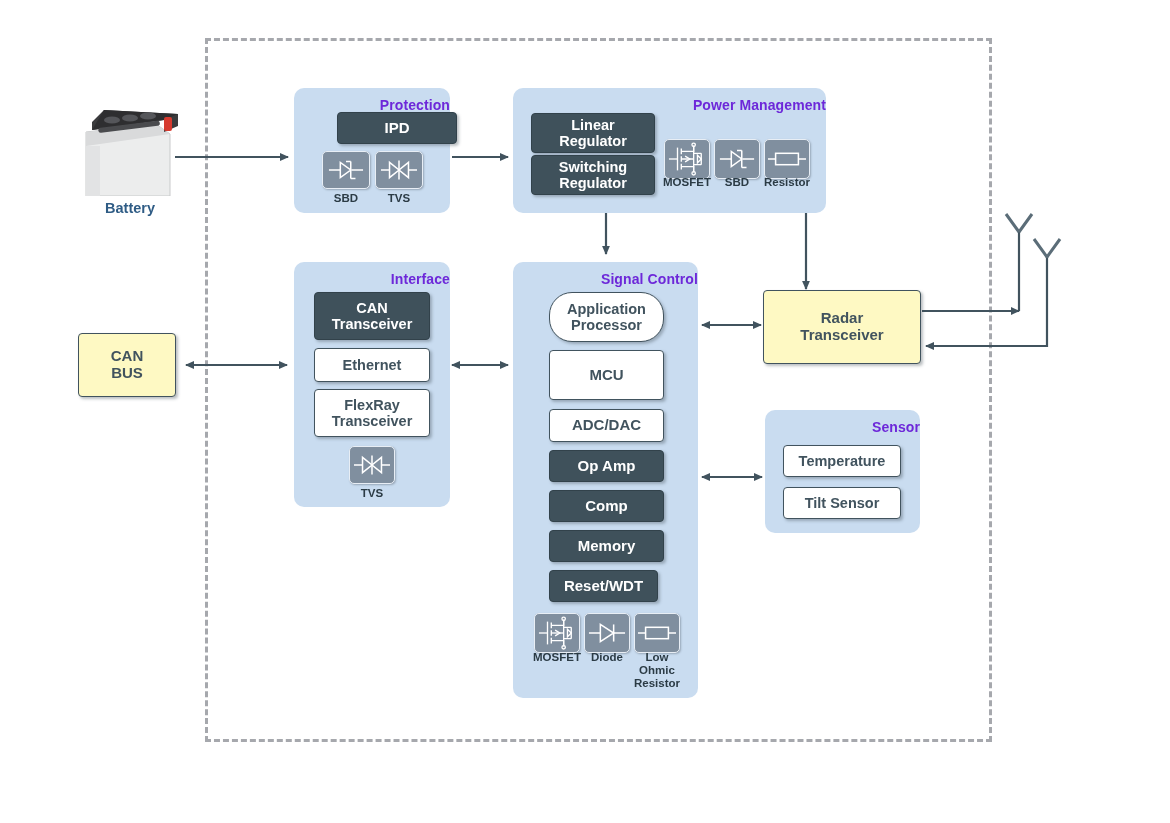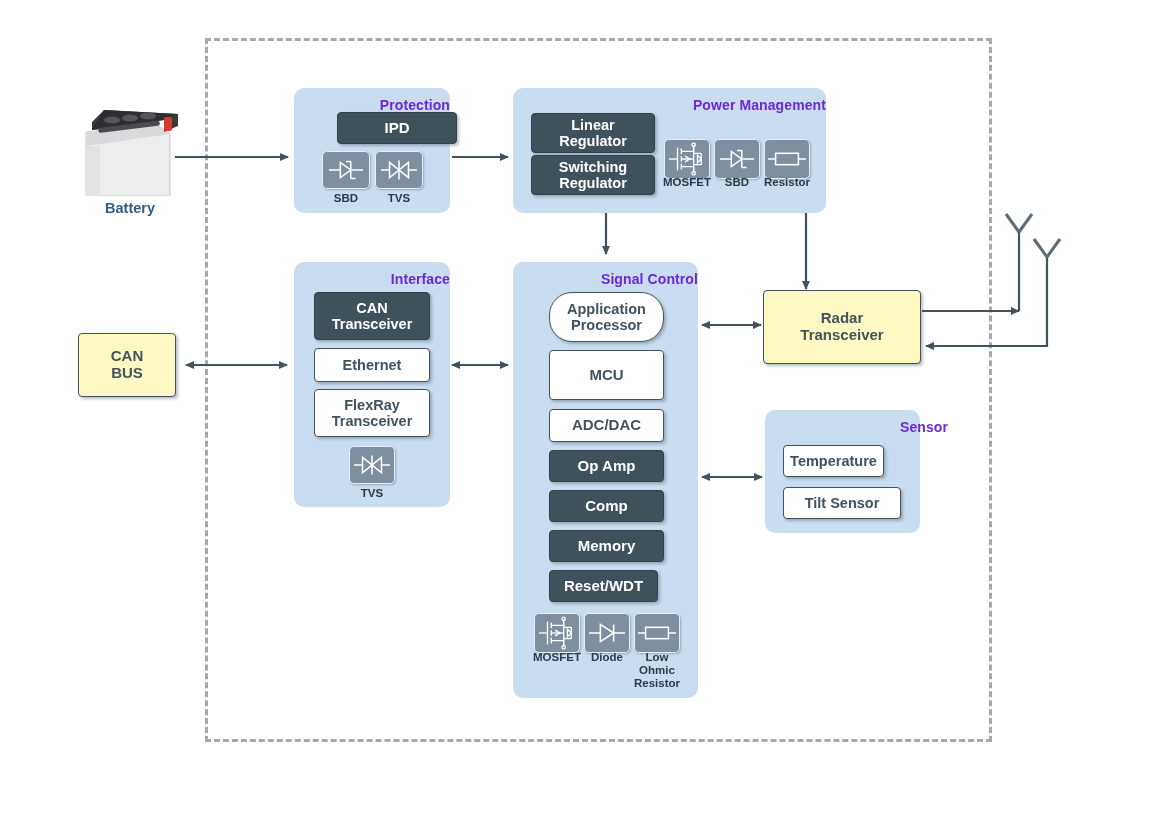--- a/index.html
+++ b/index.html
@@ -297,22 +297,22 @@
   <div class="icon-cap" style="left:625px;top:651px;width:64px;">Low</div>
   <div class="icon-cap" style="left:625px;top:664px;width:64px;">Ohmic</div>
   <div class="icon-cap" style="left:625px;top:677px;width:64px;">Resistor</div>
 
   <div class="blk plain" style="left:763px;top:290px;width:158px;height:74px;font-size:15px;flex-direction:column;">
     <span>Radar</span>
     <span>Transceiver</span>
   </div>
 
   <div class="panel" style="left:765px;top:410px;width:155px;height:123px;">
-    <div class="panel-title" style="top:9px;padding-left:28px;">Sensor</div>
-  </div>
-  <div class="blk light" style="left:783px;top:445px;width:101px;height:32px;font-size:14.5px;">
+    <div class="panel-title" style="top:9px;">Sensor</div>
+  </div>
+  <div class="blk light" style="left:783px;top:445px;width:118px;height:32px;font-size:14.5px;">
       <span>Temperature</span>
     </div>
   <div class="blk light" style="left:783px;top:487px;width:118px;height:32px;font-size:14.5px;">
       <span>Tilt Sensor</span>
     </div>
 
 </div>
 
 </body></html>

